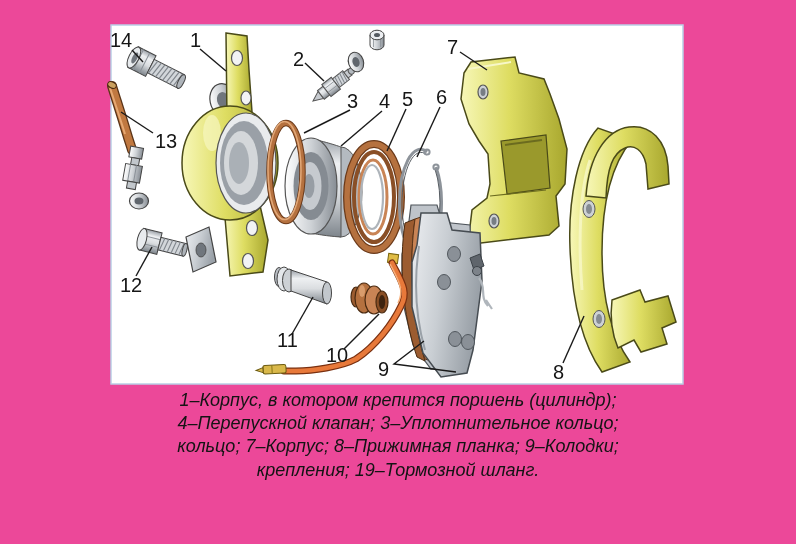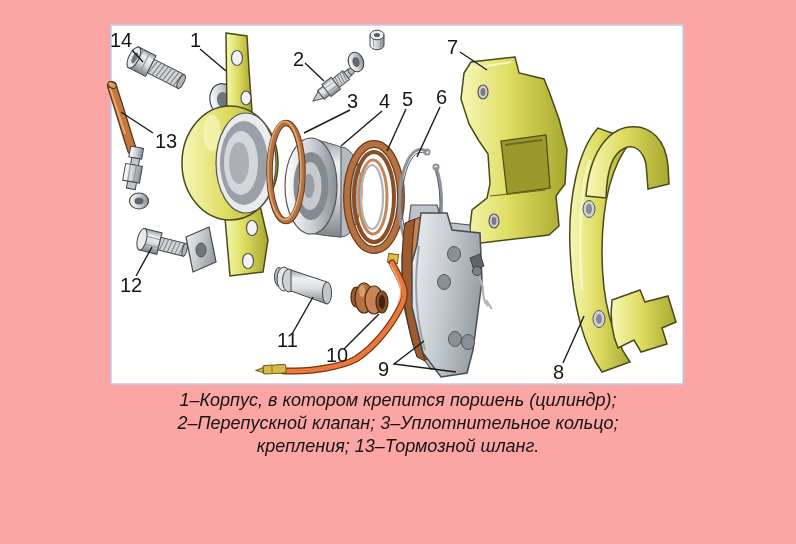--- a/index.html
+++ b/index.html
@@ -1,16 +1,16 @@
 <!DOCTYPE html>
 <html><head>
 <meta charset="utf-8">
 <style>
   html,body{margin:0;padding:0;background:#ffffff;}
-  .page{position:relative;width:796px;height:544px;background:#fca5a5;overflow:hidden;
+  .page{position:relative;width:796px;height:544px;background:#ec4899;overflow:hidden;
         font-family:"Liberation Sans",sans-serif;}
   .diagram-svg{position:absolute;left:0;top:0;}
   .caption{position:absolute;left:0;top:389px;width:796px;text-align:center;
            font-family:"Liberation Sans",sans-serif;font-style:italic;
            font-size:18px;line-height:23.2px;color:#141414;}
   .plabel{font-family:"Liberation Sans",sans-serif;font-size:20px;fill:#161616;}
 </style>
 </head>
 <body>
 
@@ -252,17 +252,18 @@
     <text class="plabel" x="378" y="376">9</text>
     <text class="plabel" x="326" y="362">10</text>
     <text class="plabel" x="277" y="347">11</text>
     <text class="plabel" x="120" y="292">12</text>
     <text class="plabel" x="155" y="148">13</text>
   </g>
 </svg>
 
 <div class="caption">
   <div>1–Корпус, в котором крепится поршень (цилиндр);</div>
-  <div>2–Перепускной клапан; 3–Уплотнительное кольцо;</div>
-  <div>крепления; 13–Тормозной шланг.</div>
+  <div>4–Перепускной клапан; 3–Уплотнительное кольцо;</div>
+  <div>кольцо; 7–Корпус; 8–Прижимная планка; 9–Колодки;</div>
+  <div>крепления; 19–Тормозной шланг.</div>
 </div>
 
 </div>
 
 </body></html>

